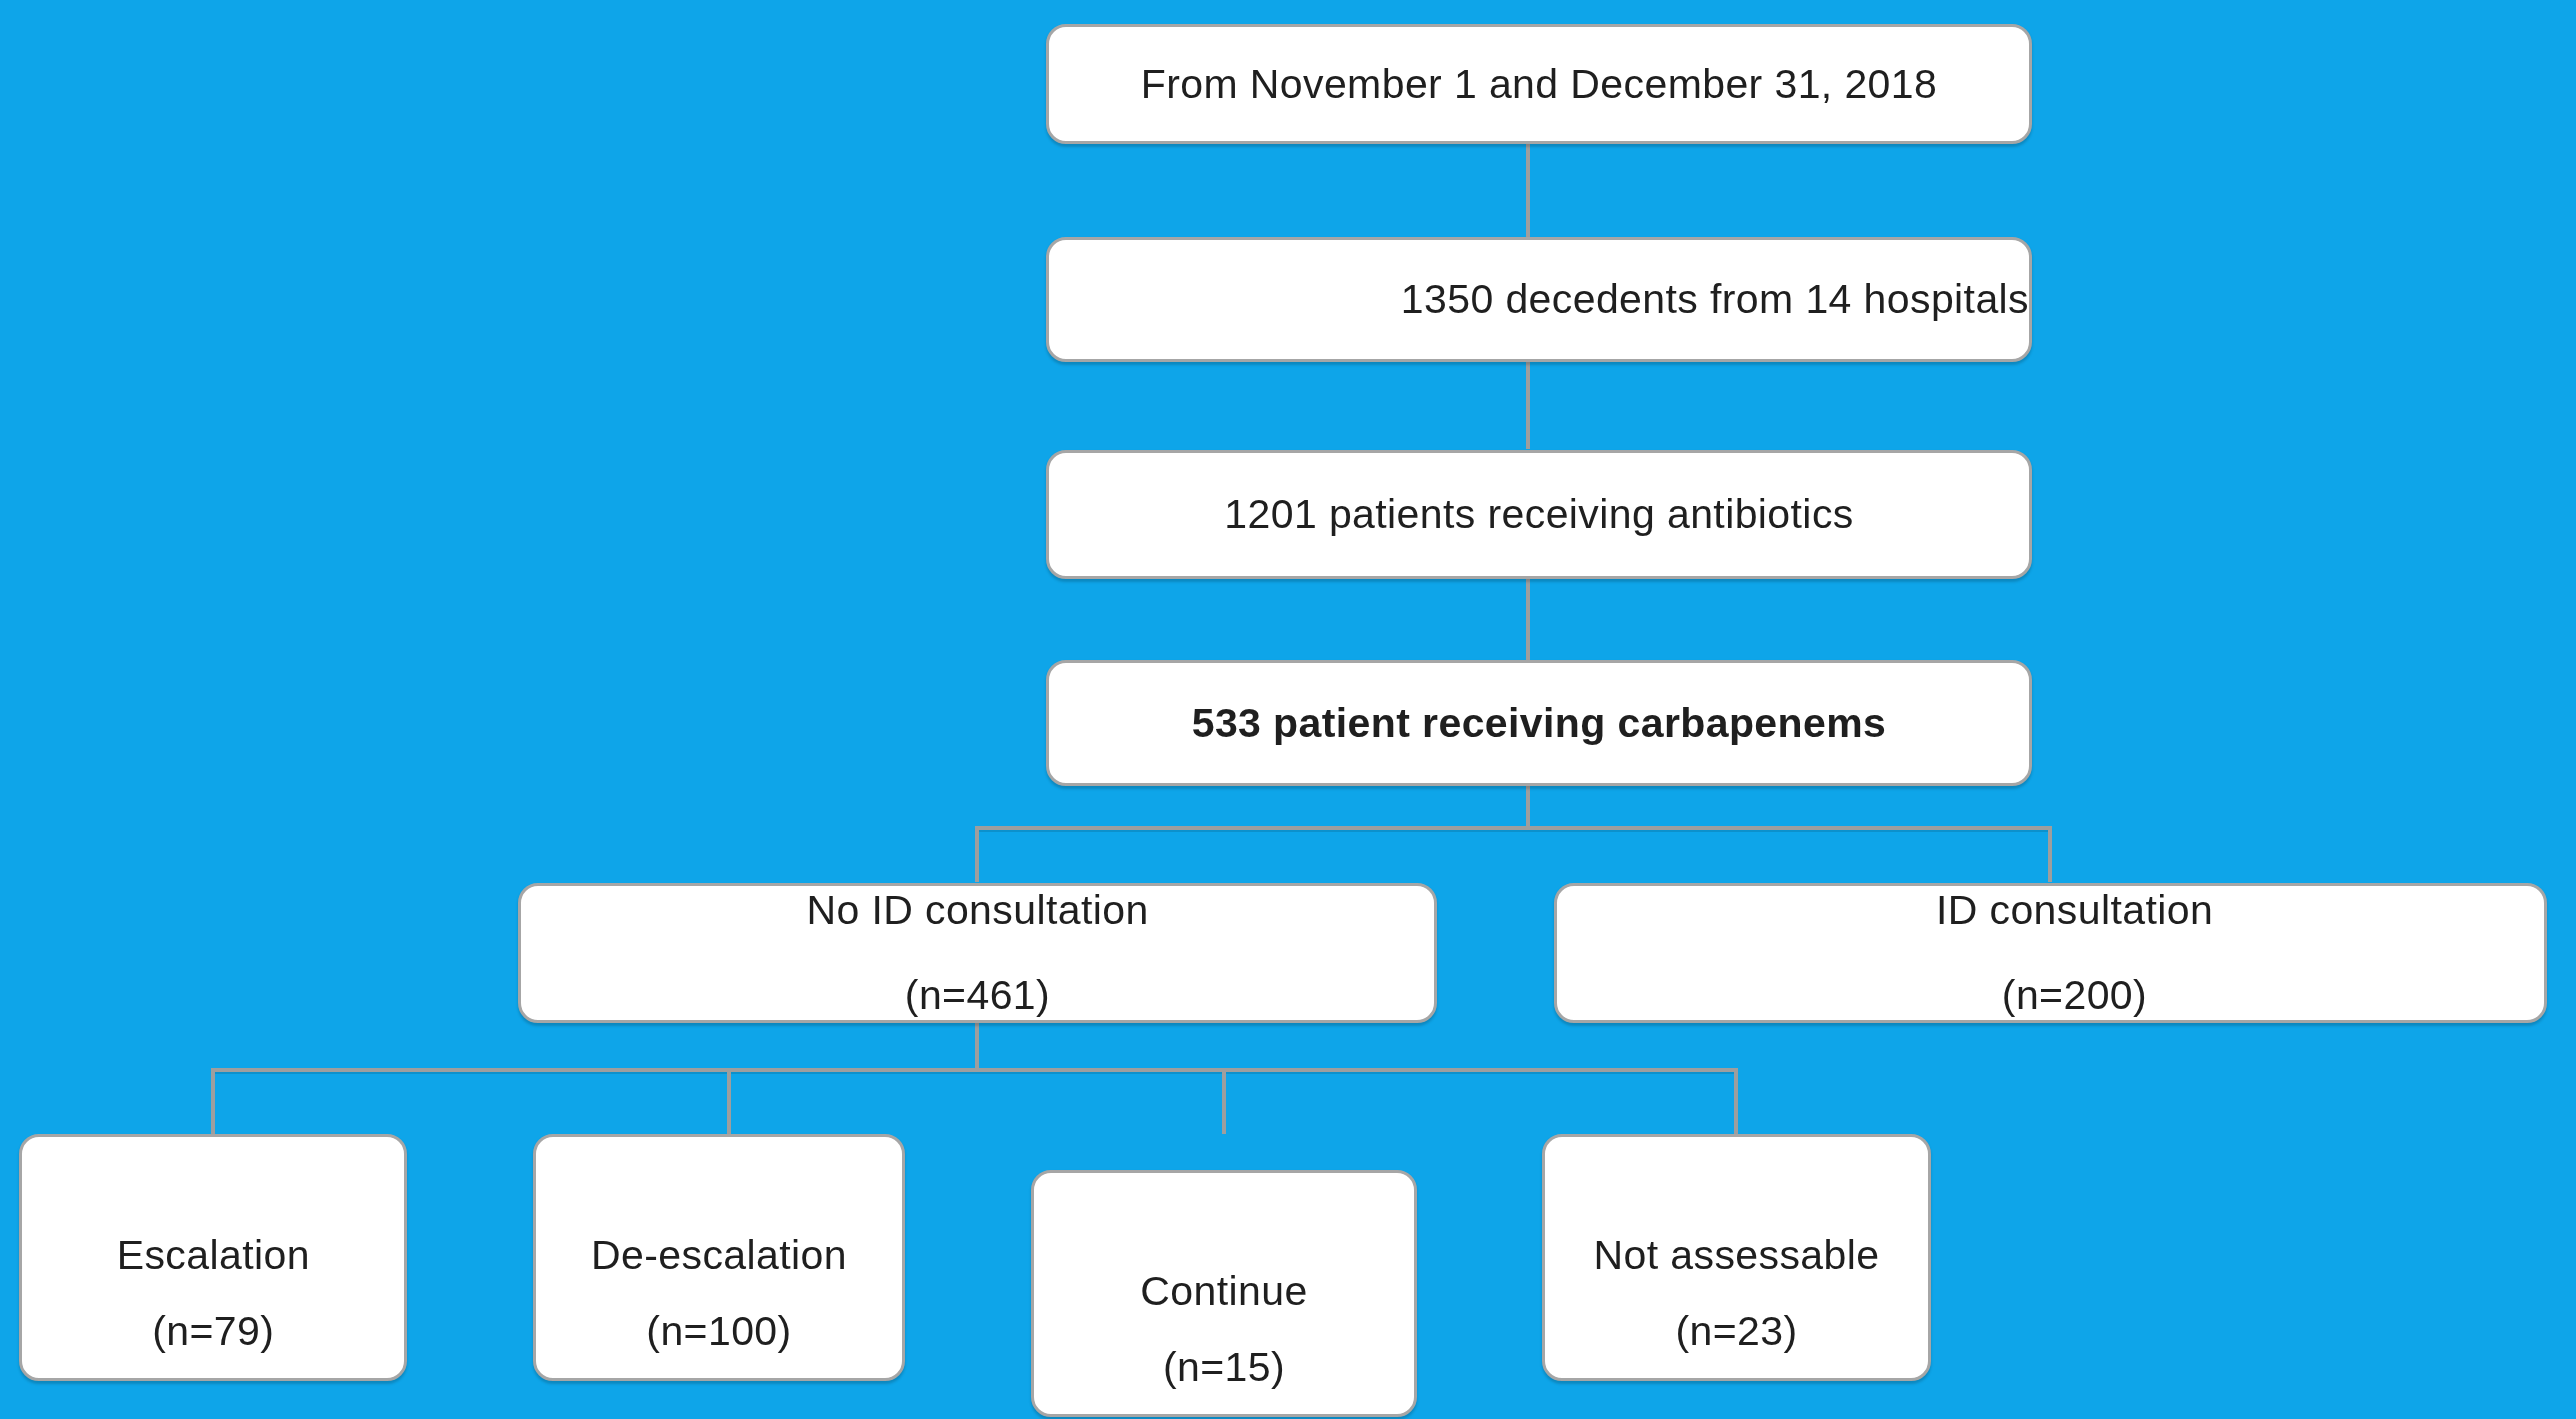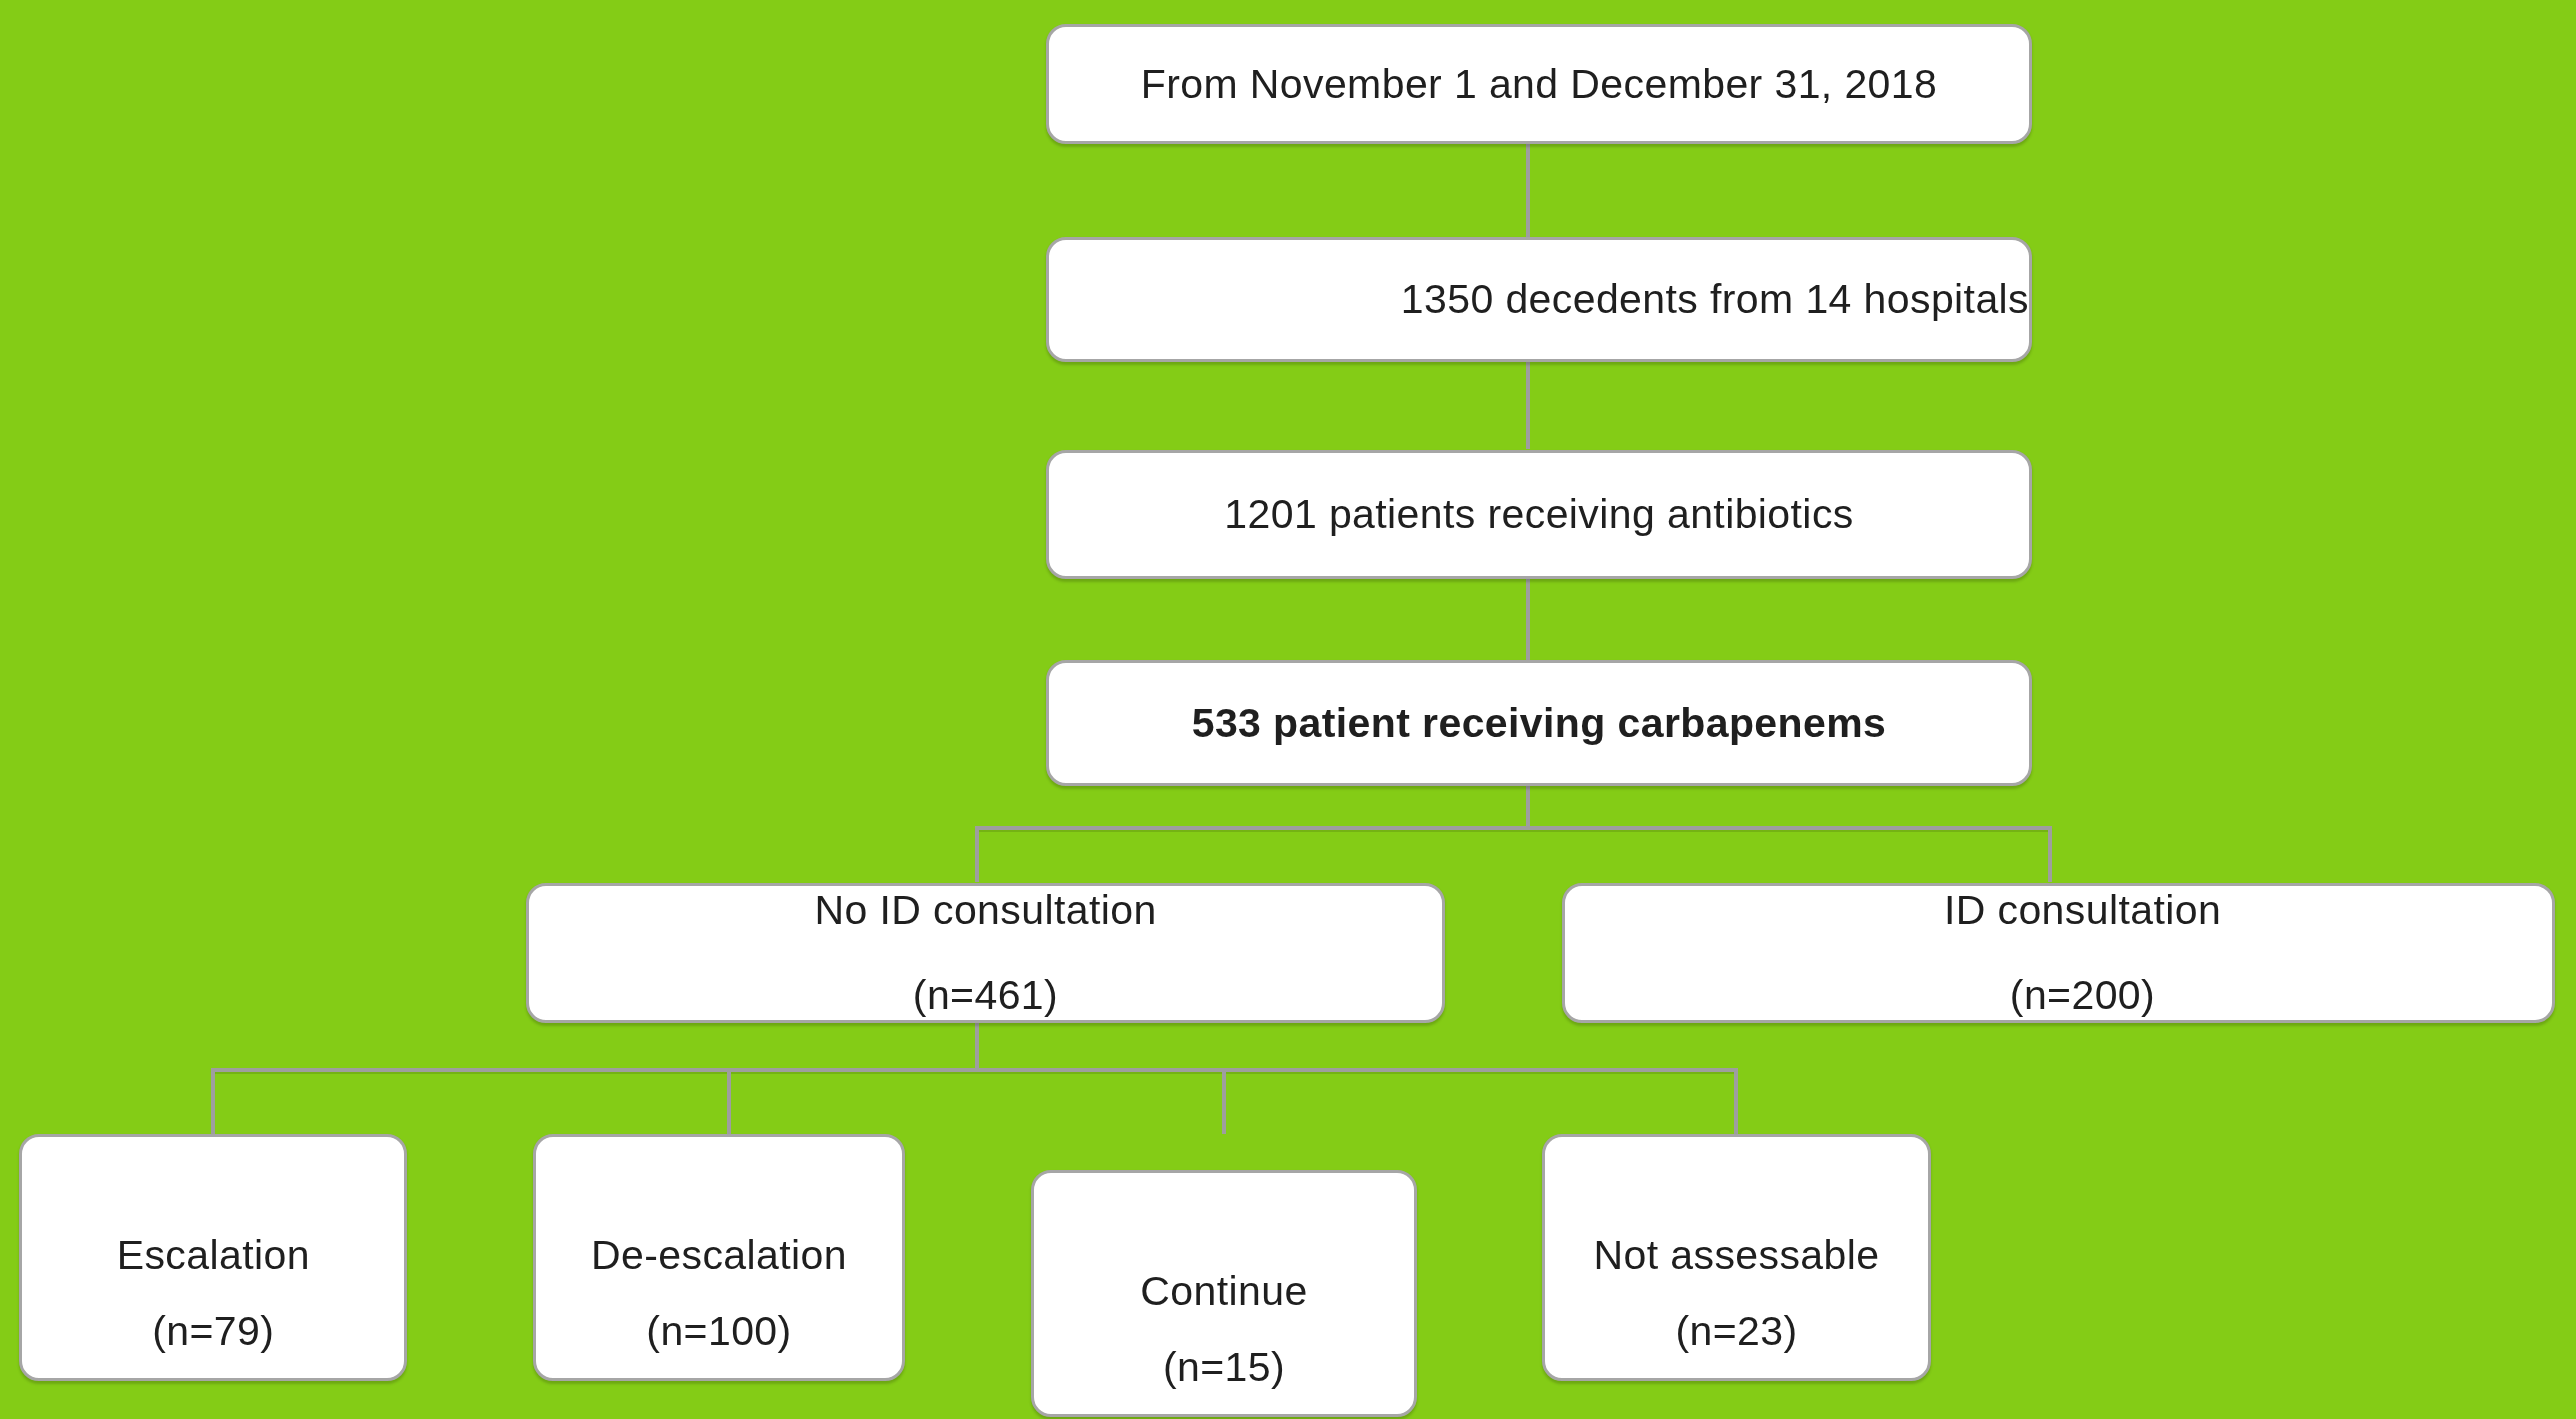--- a/index.html
+++ b/index.html
@@ -10,40 +10,40 @@
   body {
     width: 2576px;
     height: 1419px;
     font-family: "Liberation Sans", "DejaVu Sans", sans-serif;
     color: #1f1f1f;
   }
   .canvas {
     position: relative;
     width: 2576px;
     height: 1419px;
-    background: #84cc16;
+    background: #0ea5e9;
     overflow: hidden;
   }
   .box {
     position: absolute;
     box-sizing: border-box;
     background: #ffffff;
     border: 3.7px solid #a6a6a6;
     border-radius: 20px;
     box-shadow: 0 2.8px 2.8px rgba(0,0,0,0.18);
     display: flex;
     flex-direction: column;
     align-items: center;
     justify-content: center;
     text-align: center;
     font-size: 41px;
     line-height: 1;
     letter-spacing: 0.4px;
   }
-  .box.two-line { gap: 44px; margin-left: 8px; }
+  .box.two-line { gap: 44px; }
   .box.leaf { gap: 35px; padding-top: 71px; }
   .line {
     position: absolute;
     background: #9e9e9e;
   }
   .vline { width: 3.7px; }
   .hline { height: 3.7px; box-shadow: 0 1.8px 0.9px rgba(0,0,0,0.12); }
   .label, .count { white-space: nowrap; }
 </style>
 </head>

